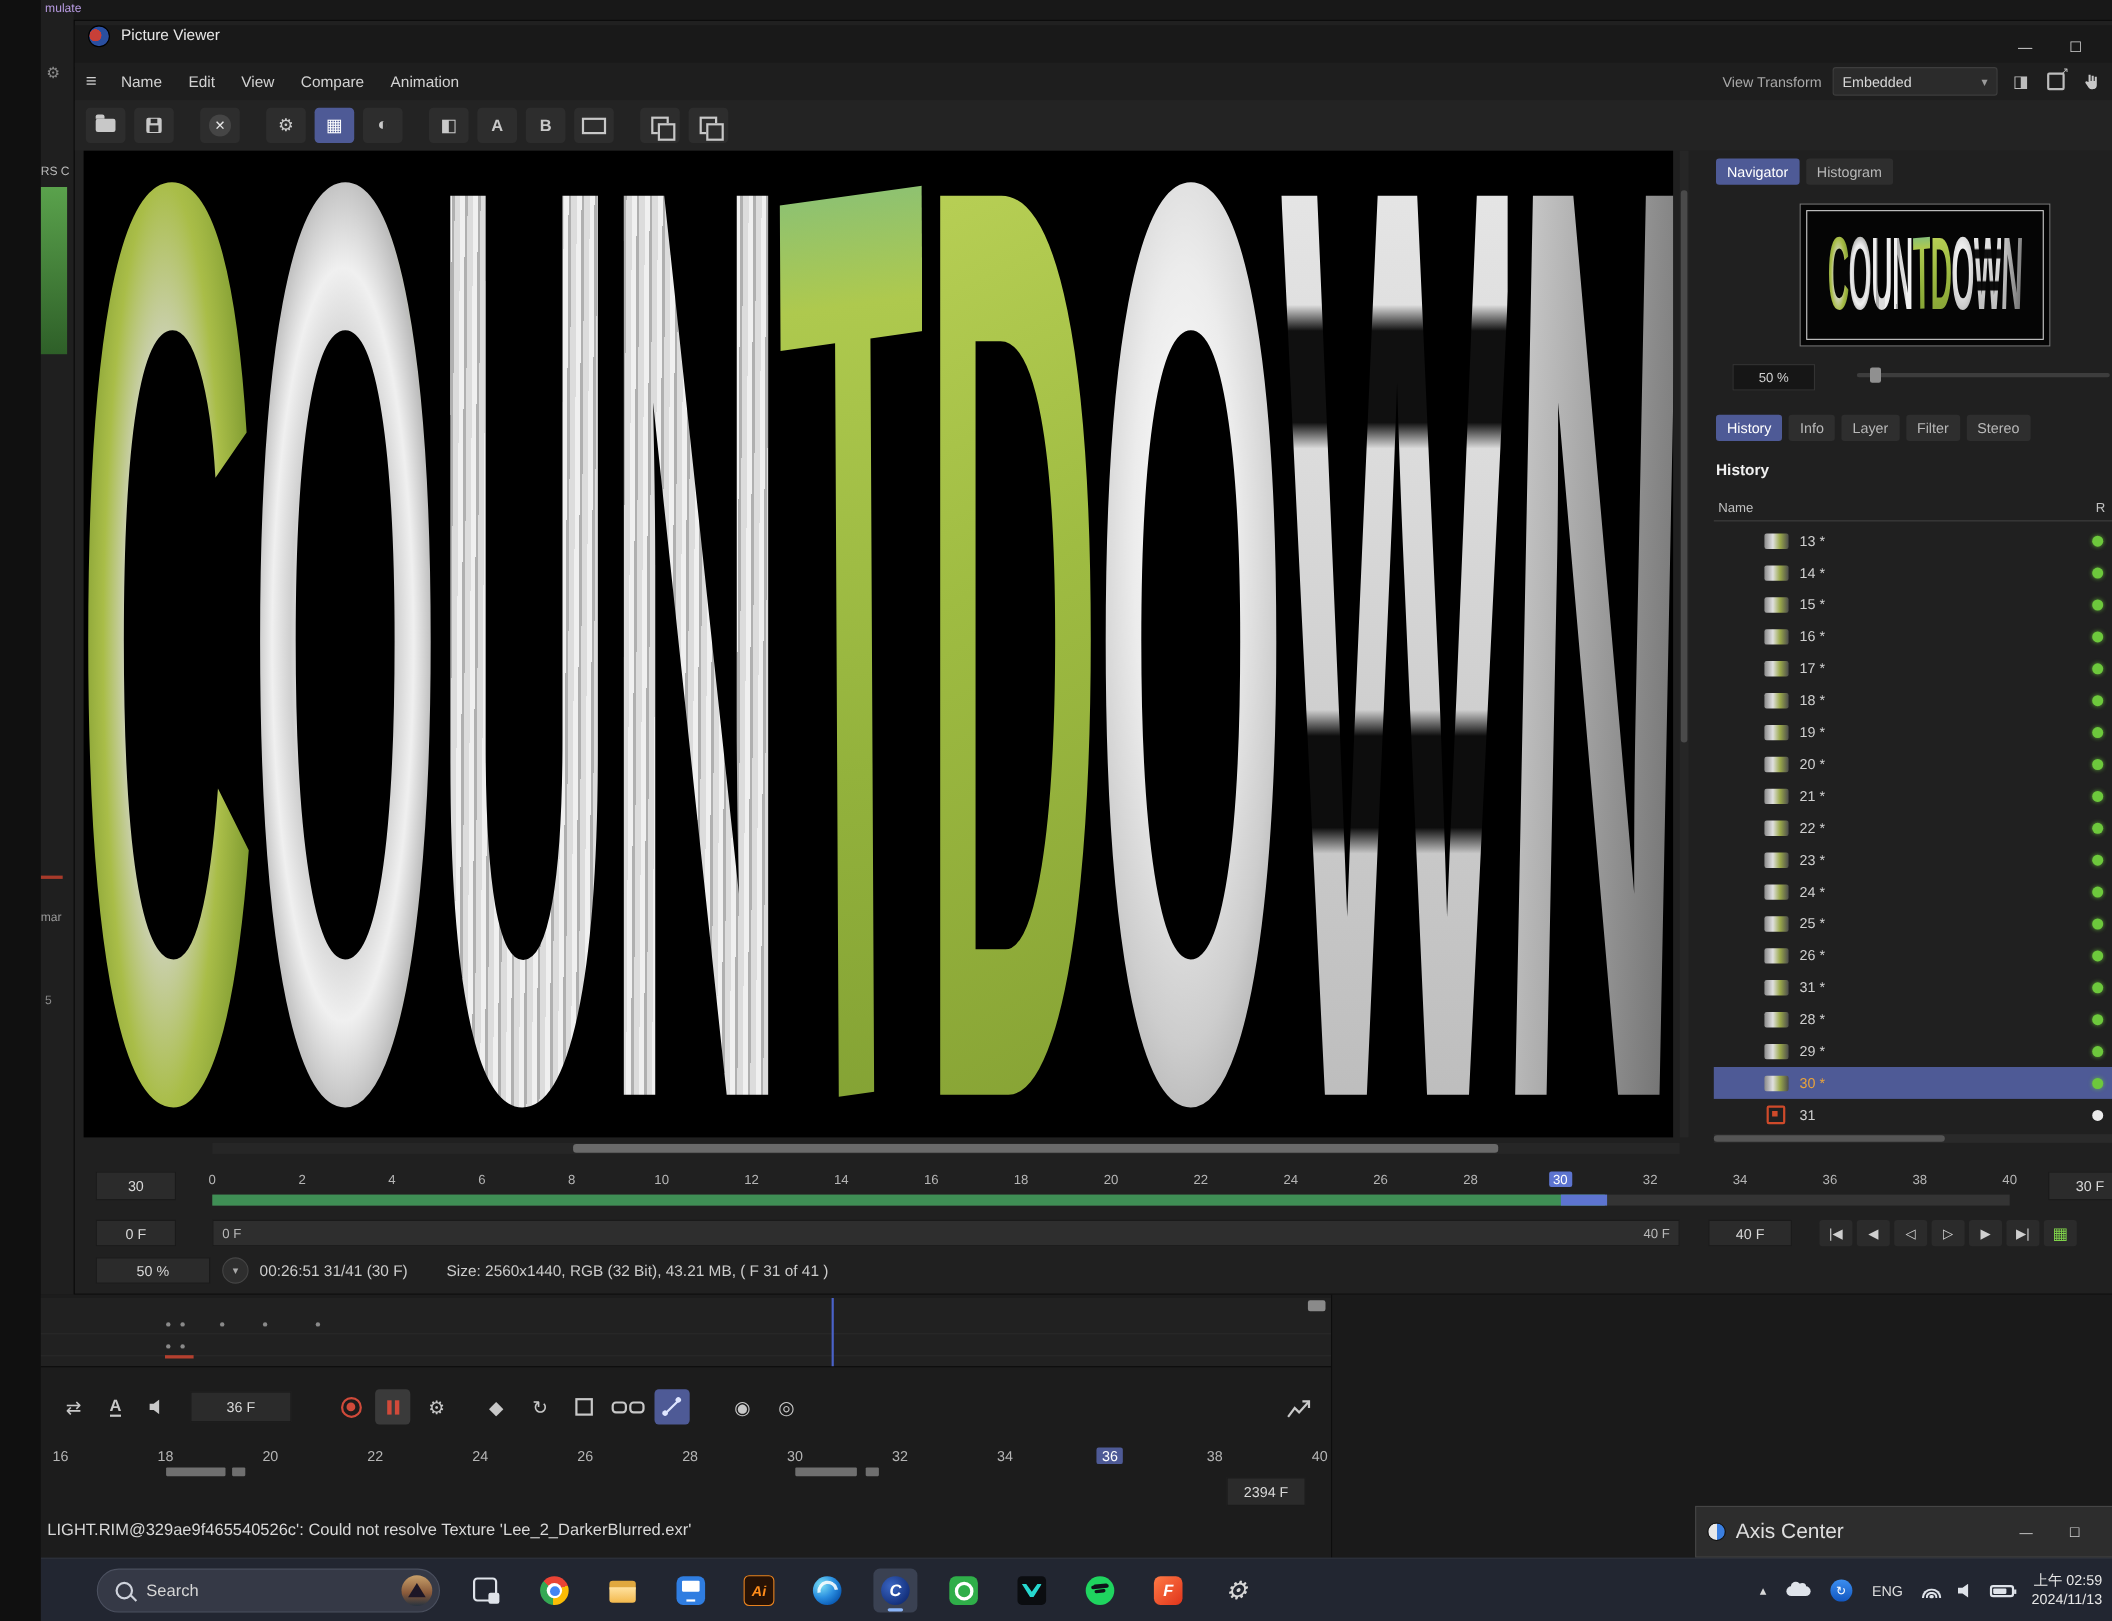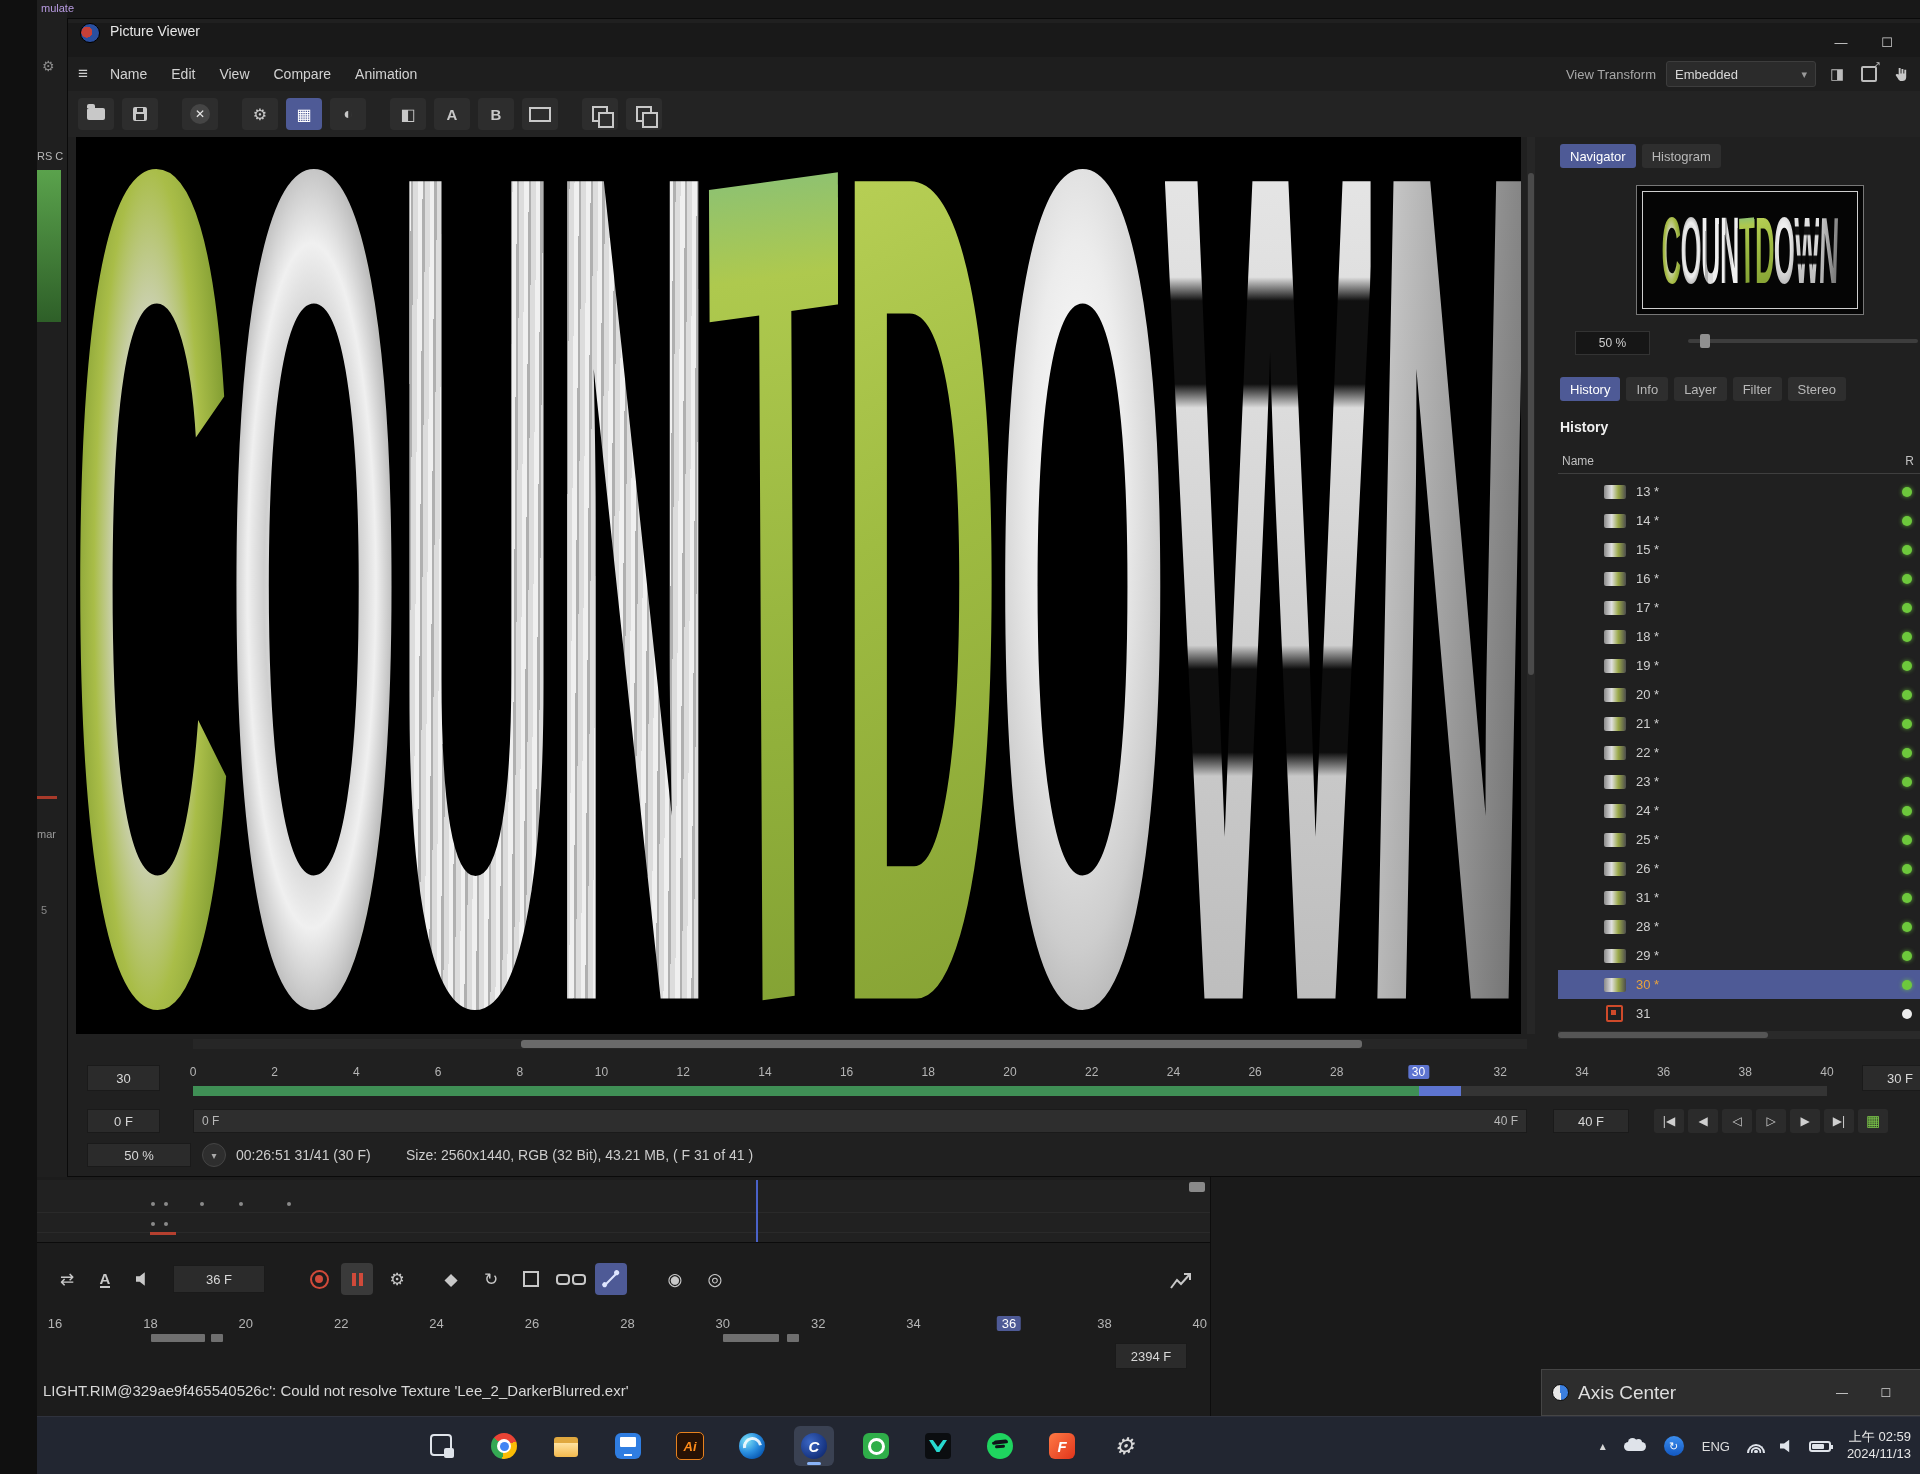--- a/index.html
+++ b/index.html
@@ -612,20 +612,25 @@
     <div class="axis-logo"></div>
     <span class="axis-title">Axis Center</span>
     <div class="axis-btns">
       <div class="axis-btn">—</div>
       <div class="axis-btn">☐</div>
       <div class="axis-btn">✕</div>
     </div>
   </div>
 
   <div class="abs taskbar">
+    <div class="searchpill">
+      <span class="mag"></span>
+      <span class="searchtext">Search</span>
+      <span class="ship"></span>
+    </div>
     <div class="tb-icons" id="tb-icons">
         <div class="tb-icon tb-task-view">
           <i class="p1"></i>
           <i class="p2"></i>
           <i class="p3"></i>
         </div>
         <div class="tb-icon tb-chrome">
           <i class="p1"></i>
           <i class="p2"></i>
           <i class="p3"></i>

